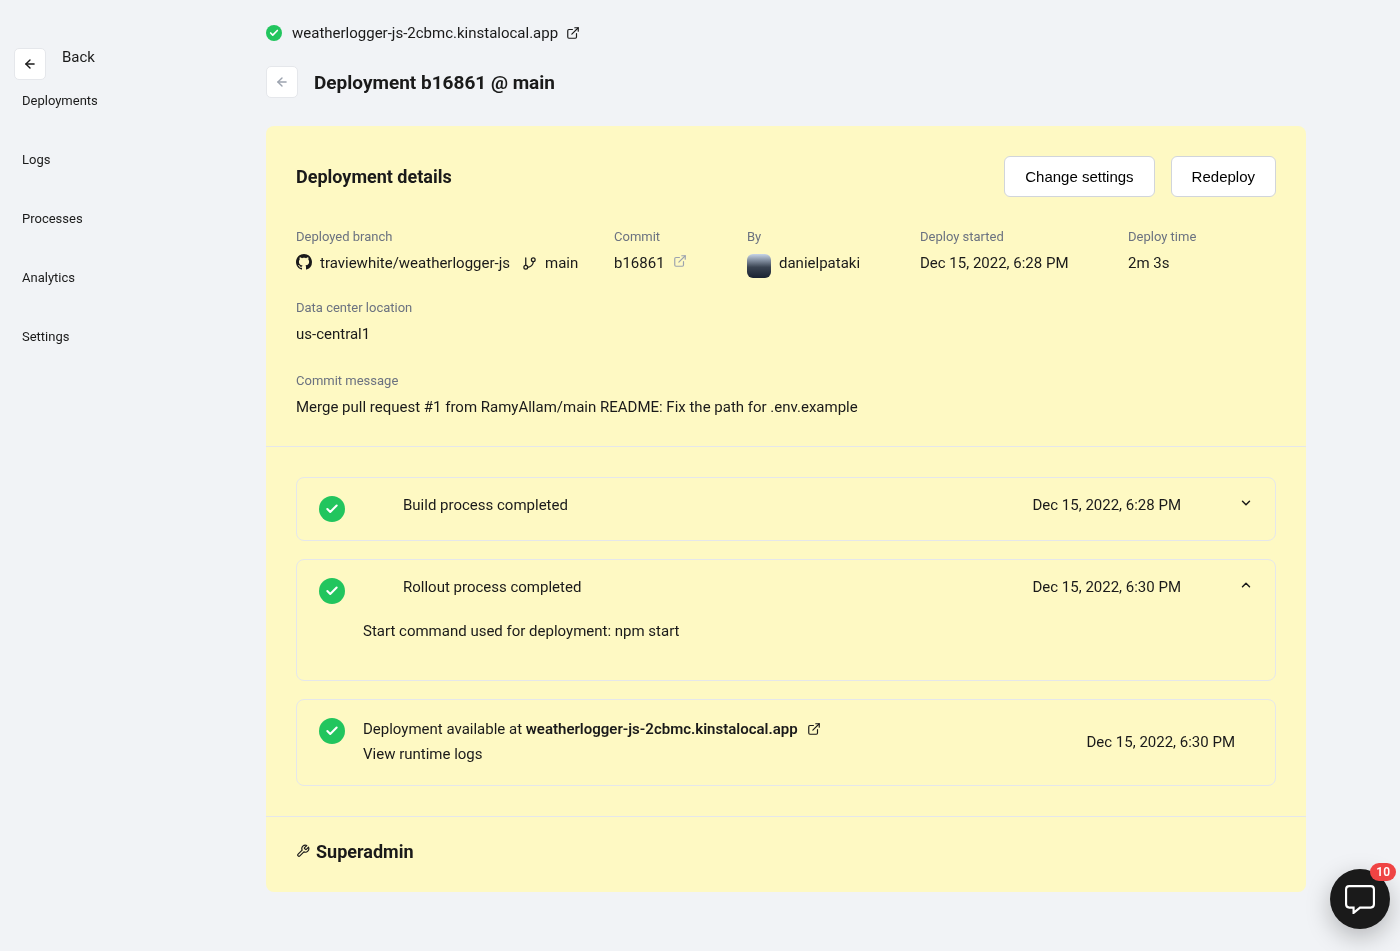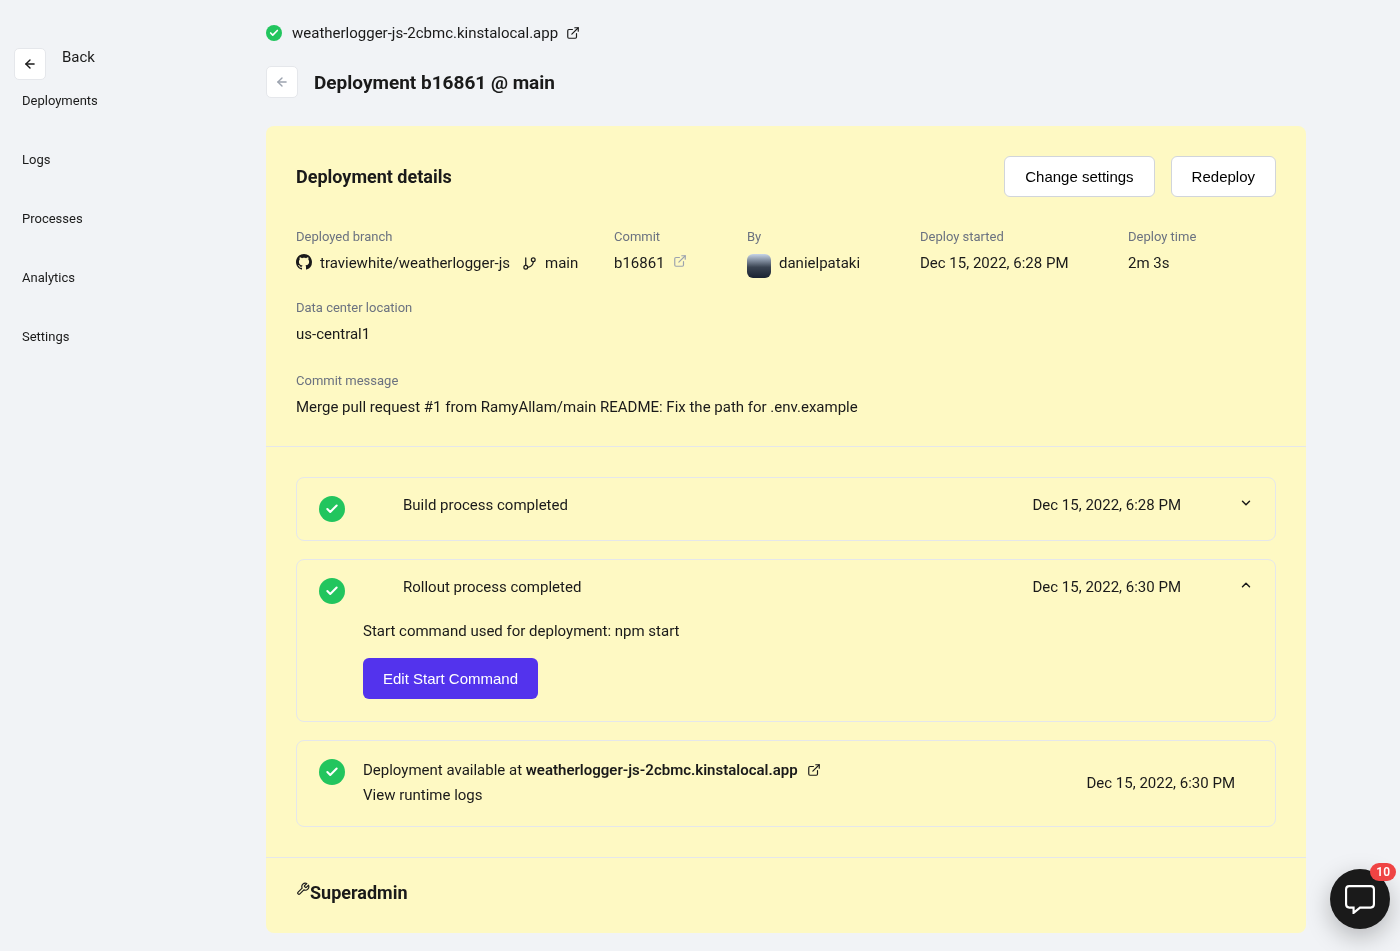--- a/index.html
+++ b/index.html
@@ -111,21 +111,21 @@
     padding: 12px 20px;
     font-size: 15px;
     font-weight: 500;
     cursor: pointer;
   }
   .avail-row { display: flex; align-items: flex-start; padding: 18px 22px; }
   .avail-text { margin-left: 18px; font-size: 15px; flex: 1; line-height: 1.55;}
   .avail-text b { font-weight: 600; }
   .avail-text .view-link { cursor: pointer; display: block; margin-top: 2px;}
   .avail-date { font-size: 15px; margin-right: 18px; align-self: center;}
-  .superadmin-row { display: flex; gap: 0; padding: 24px 0 0 0; }
+  .superadmin-row { display: flex; align-items: center; gap: 6px; padding: 24px 0 0 0; }
   .superadmin-title { font-size: 18px; font-weight: 700; }
   .wrench { width: 14px; height: 14px; }
   .chat-bubble {
     position: fixed; bottom: 22px; right: 10px;
     width: 60px; height: 60px; border-radius: 50%;
     background: #1a1a1a;
     display: flex; align-items: center; justify-content: center;
     cursor: pointer;
     box-shadow: 0 8px 24px rgba(0,0,0,.25);
   }
@@ -281,21 +281,20 @@
                 </svg>
             </span>
             <span class="step-title">Rollout process completed</span>
             <span class="step-date">Dec 15, 2022, 6:30 PM</span>
             <svg class="chevron" viewBox="0 0 24 24" fill="none" stroke="#1a1a1a" stroke-width="2.5" stroke-linecap="round" stroke-linejoin="round">
                 <polyline points="18 15 12 9 6 15"></polyline>
               </svg>
           </div>
           <div class="step-body">
             <div class="desc">Start command used for deployment: npm start</div>
-            <button class="btn-primary">Edit Start Command</button>
           </div>
         </div>
 
         <div class="step-card">
           <div class="avail-row">
             <span class="step-check">
               <svg viewBox="0 0 24 24" fill="none" stroke="#fff" stroke-width="3.5" stroke-linecap="round" stroke-linejoin="round">
                   <polyline points="20 6 9 17 4 12"></polyline>
                 </svg>
             </span>

